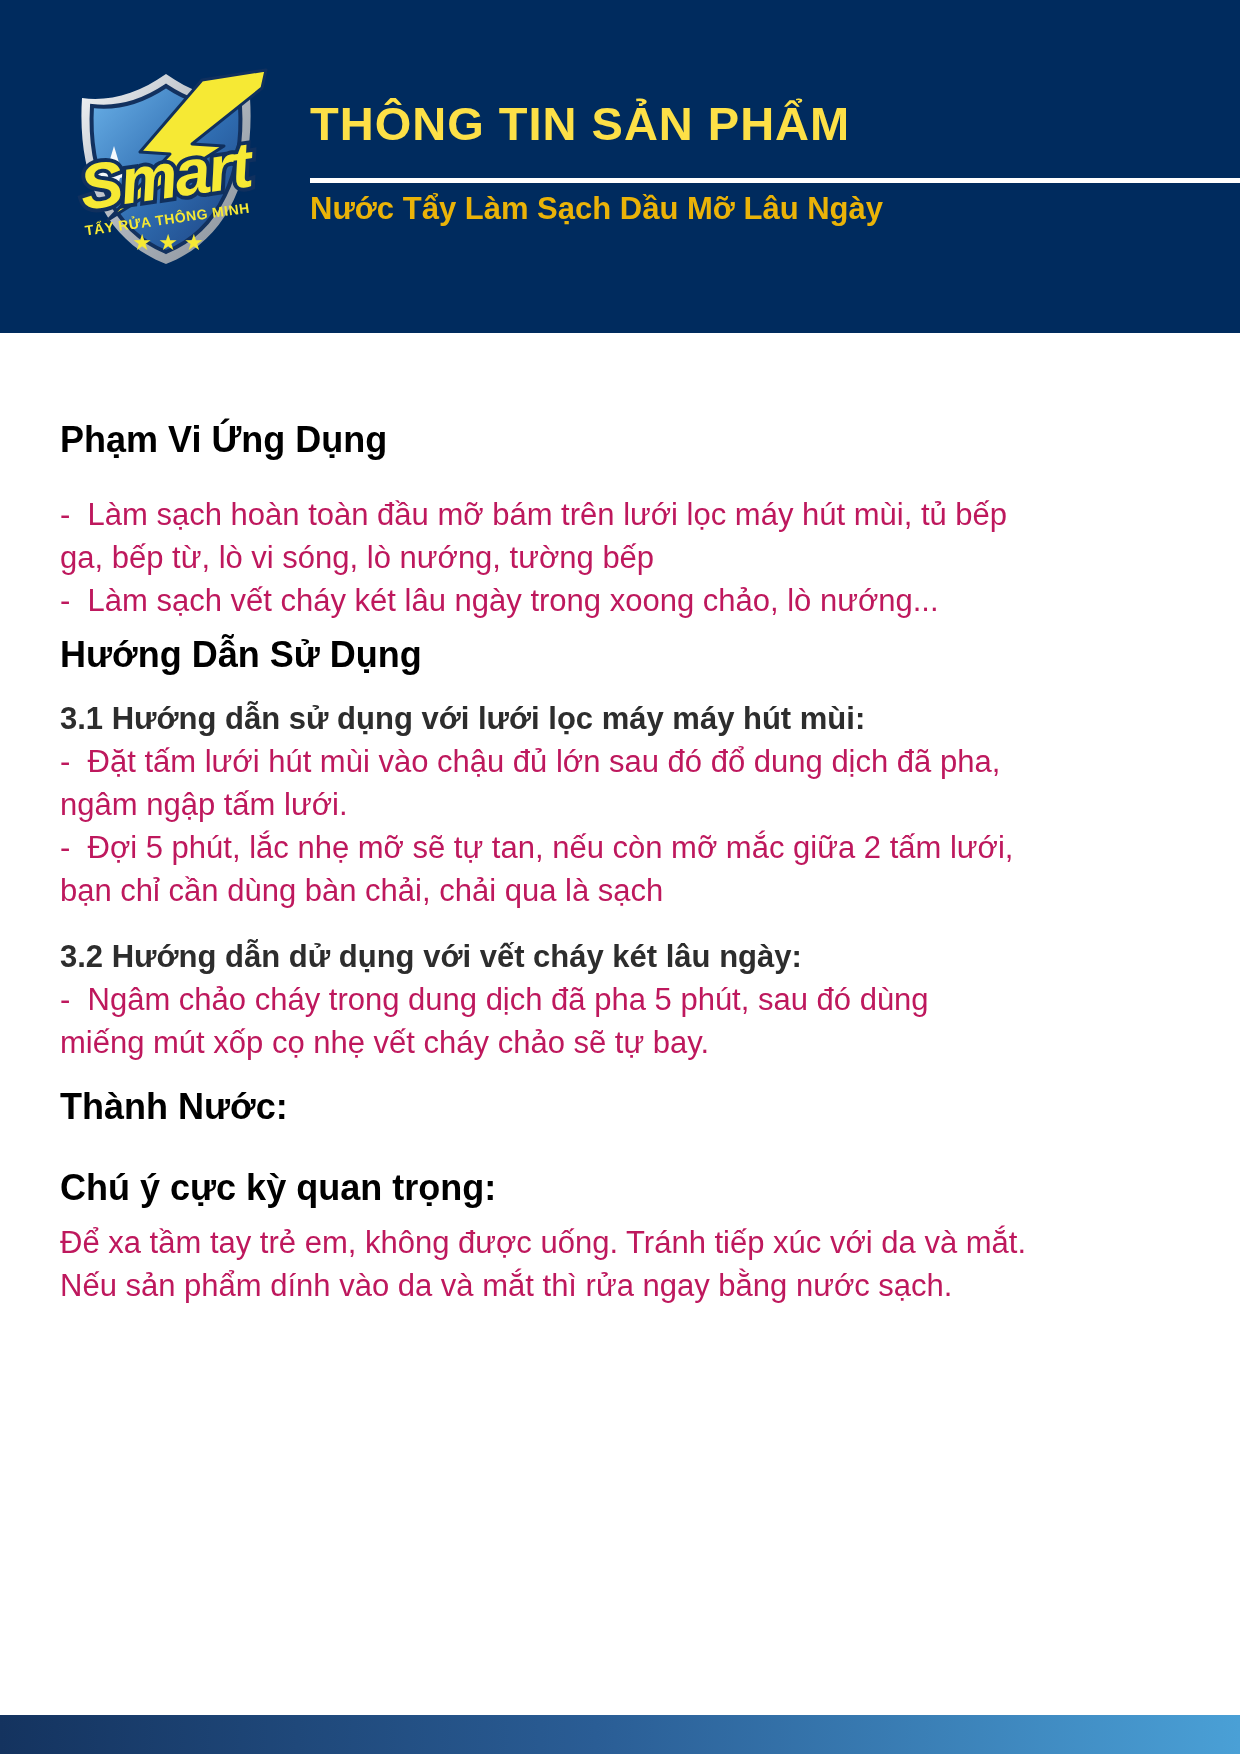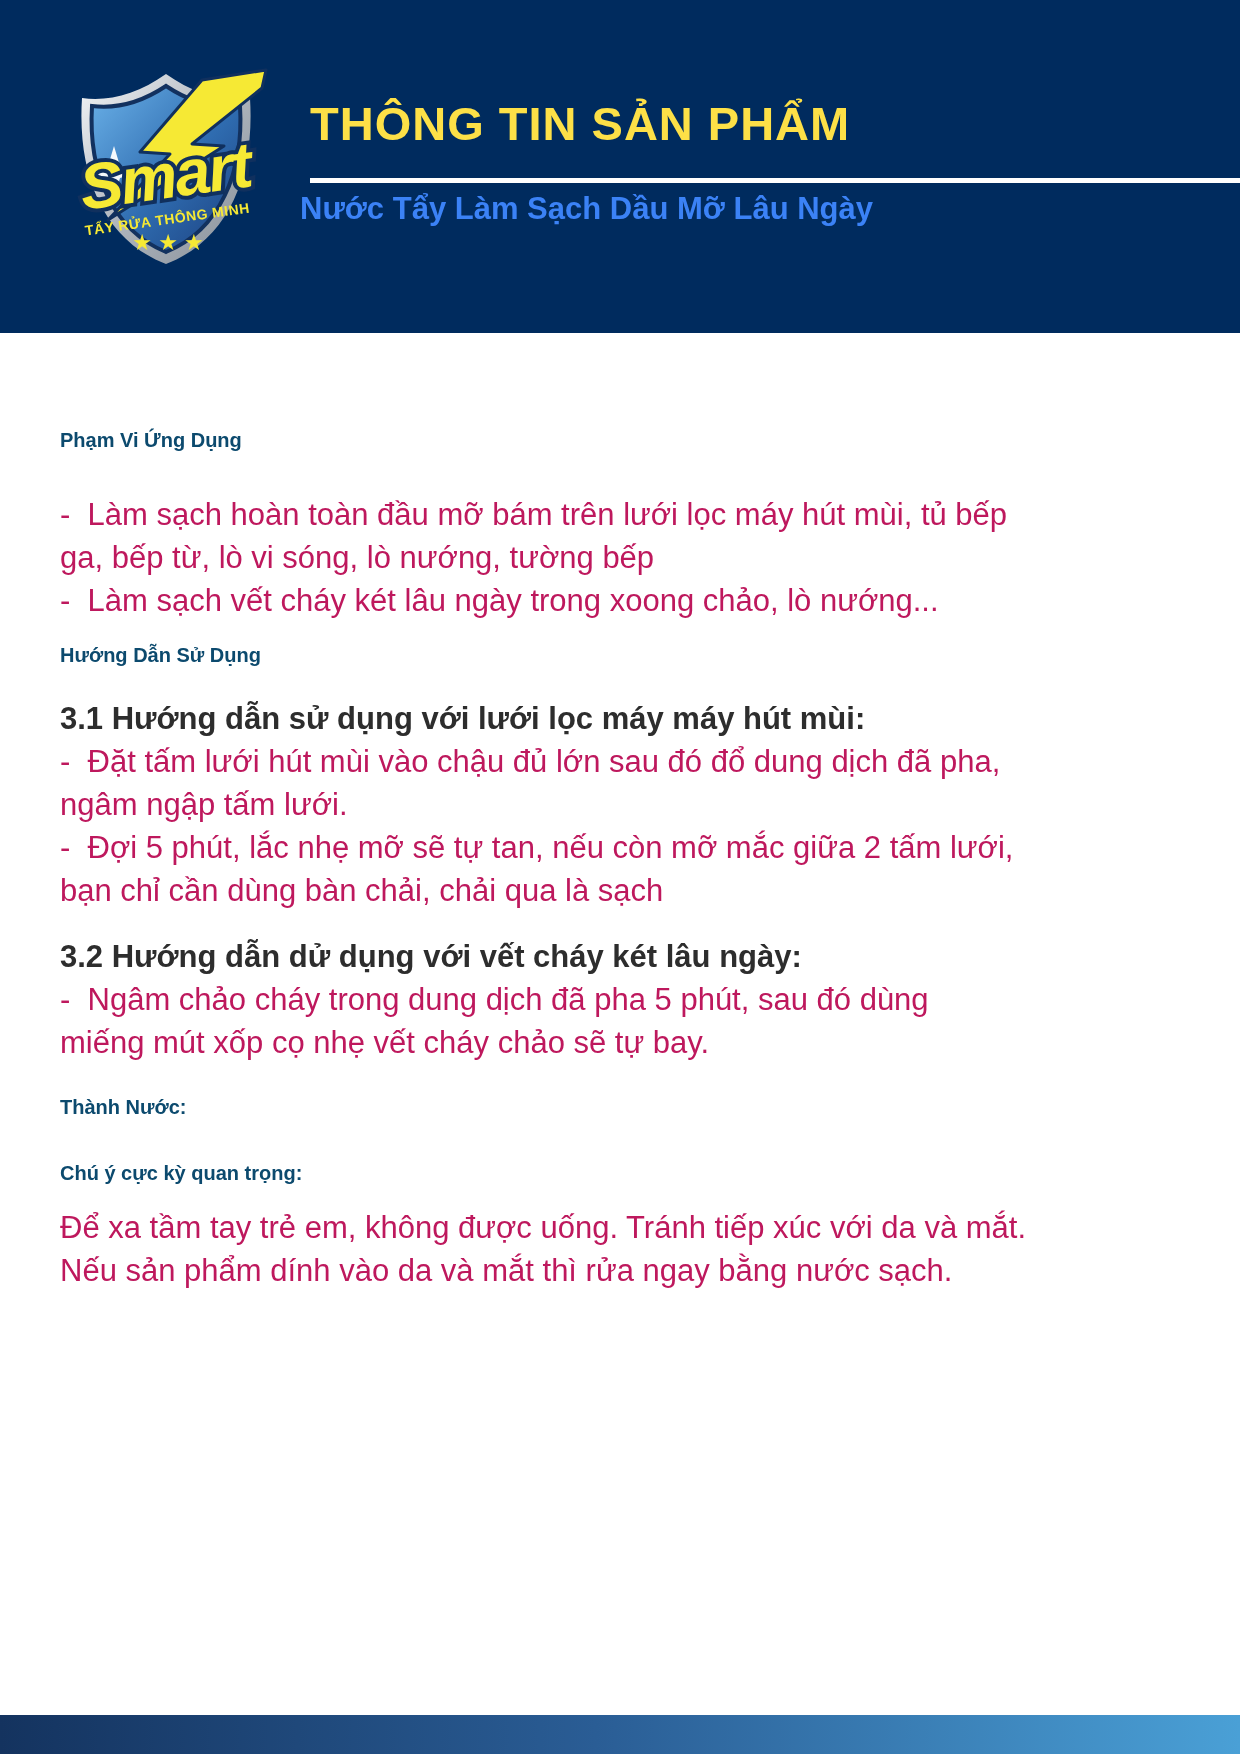--- a/index.html
+++ b/index.html
@@ -20,48 +20,48 @@
   .header-title {
     position:absolute; left:310px; top:98px; right:30px;
     color:#fde047; font-size:47px; font-weight:800;
     letter-spacing:1px; line-height:1.1; white-space:nowrap;
   }
   .header-rule {
     position:absolute; left:310px; top:178px; right:0; height:5px;
     background:#ffffff;
   }
   .header-subtitle {
-    position:absolute; left:300px; top:191px; right:30px;
-    color:#3b82f6; font-size:31px; font-weight:700; white-space:nowrap;
+    position:absolute; left:310px; top:191px; right:30px;
+    color:#eab308; font-size:31px; font-weight:700; white-space:nowrap;
   }
 
   
   .main {
     position:absolute; top:333px; left:60px; right:55px;
     color:#404040;
   }
   .h2 {
-    font-size:20px; font-weight:700; color:#0c4a6e;
+    font-size:36px; font-weight:700; color:#000000;
     line-height:38px; margin:0;
   }
   .h3 {
     font-size:31px; font-weight:600; color:#2d2d2d;
     line-height:43px; margin:0;
   }
   .body-text {
     font-size:31px; line-height:43px; color:#be185d;
     margin:0; white-space:pre-wrap;
   }
   .mt-first { margin-top:88px; }
   .mt-head  { margin-top:14px; }
   .mt-para  { margin-top:34px; }
   .mt-para-sm { margin-top:30px; }
   .mt-block { margin-top:23px; }
   .mt-ing   { margin-top:24px; }
-  .mt-warn  { margin-top:28px; }
+  .mt-warn  { margin-top:43px; }
 
   
   .footer {
     position:absolute; left:0; bottom:0; width:1240px; height:39px;
     background:linear-gradient(90deg,#14335f 0%, #2a5d95 48%, #4aa0d6 100%);
   }
 </style>
 </head>
 <body>
 

